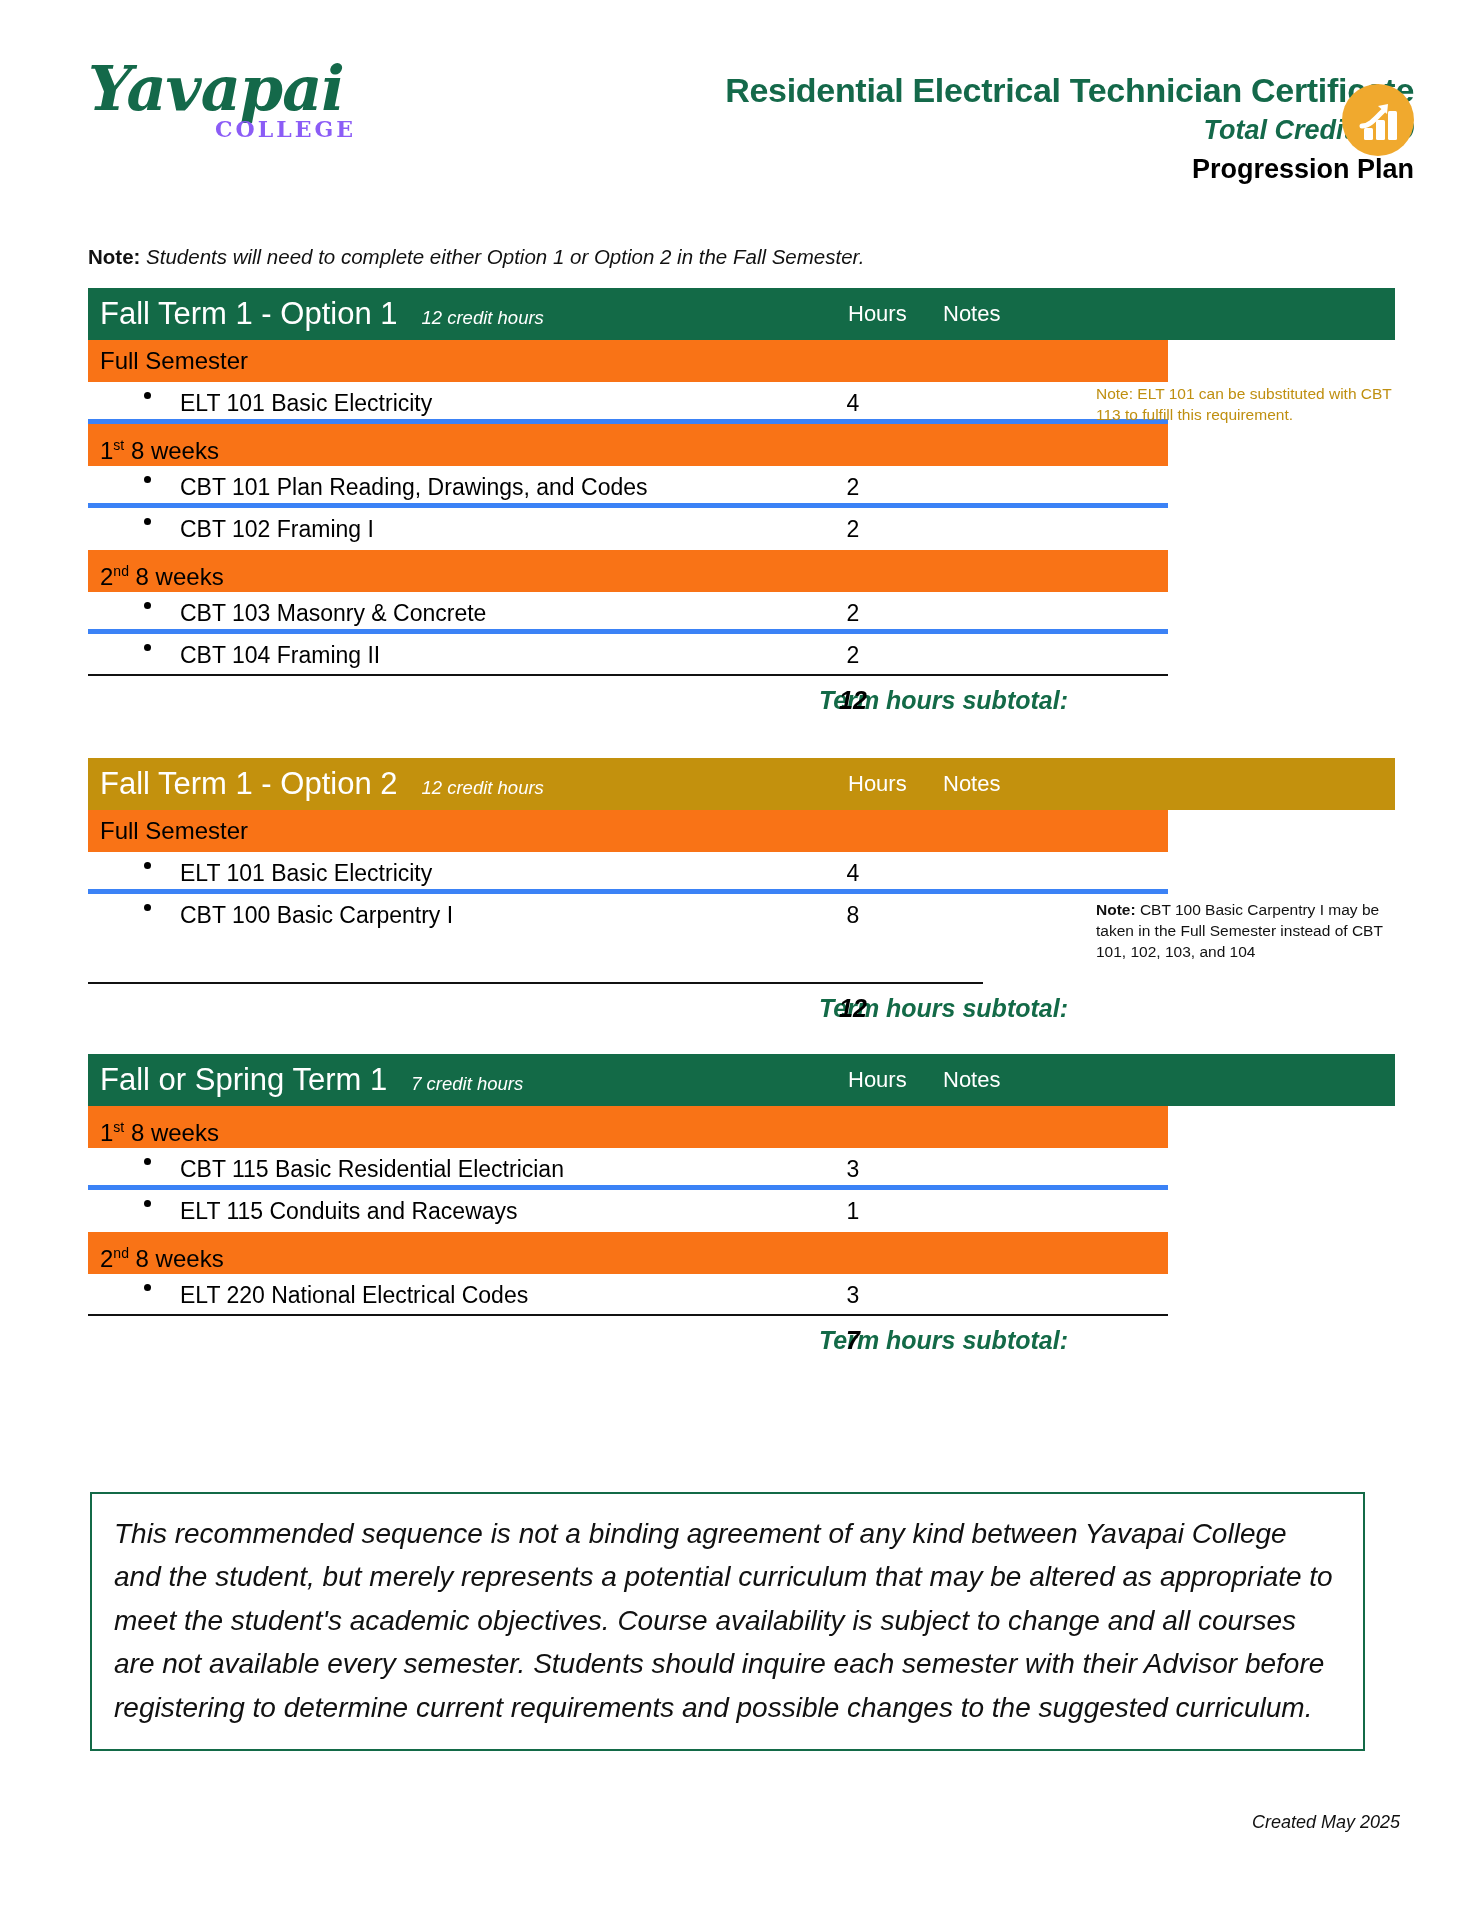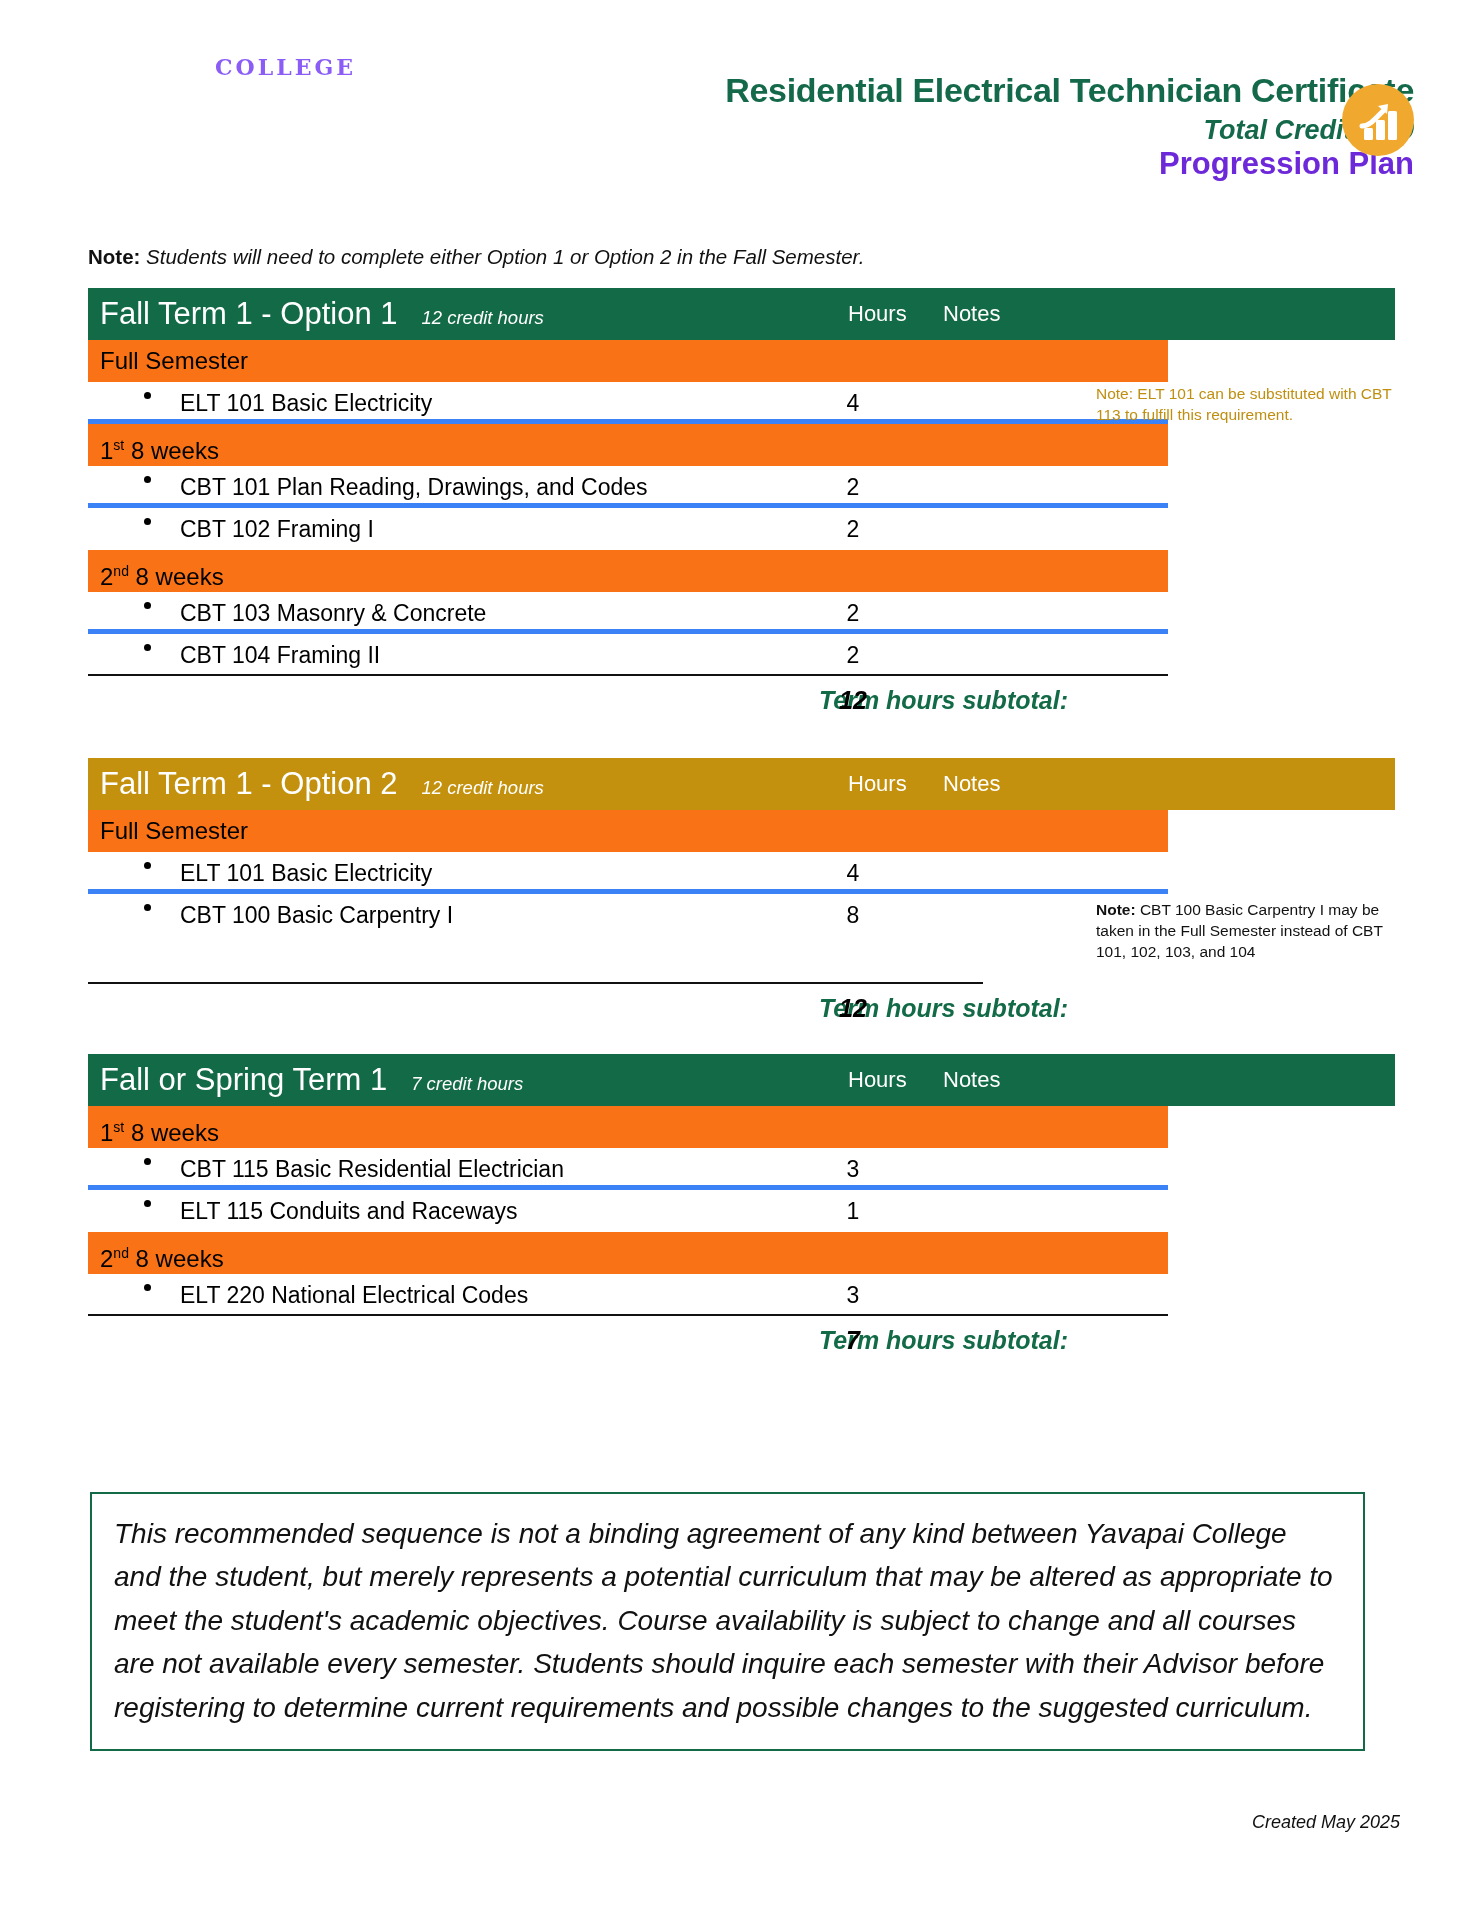--- a/index.html
+++ b/index.html
@@ -73,23 +73,23 @@
     font-family: "Liberation Sans", sans-serif;
     font-weight: 700;
     font-style: italic;
     font-size: 27px;
     color: #14694a;
     margin-top: 6px;
   }
   .prog-plan {
     font-family: "Liberation Sans", sans-serif;
     font-weight: 700;
-    font-size: 31px;
-    color: #6d28d9;
-    margin-top: 0;
+    font-size: 27px;
+    color: #000000;
+    margin-top: 8px;
   }
   .chart-badge {
     position: absolute;
     right: 70px;
     top: 84px;
     width: 72px;
     height: 72px;
     border-radius: 50%;
     background: #f0a92e;
   }
@@ -261,20 +261,21 @@
     color: #111;
   }
 </style>
 </head>
 <body>
 
 <div class="page">
 
   <div class="header">
     <div class="logo">
+      <div class="logo-word">Yavapai</div>
       <div class="logo-sub">COLLEGE</div>
     </div>
 
     <div class="header-right">
       <div class="cert-title">Residential Electrical Technician Certificate</div>
       <div class="total-credits">Total Credits: 19</div>
       <div class="prog-plan">Progression Plan</div>
     </div>
 
     <div class="chart-badge">

